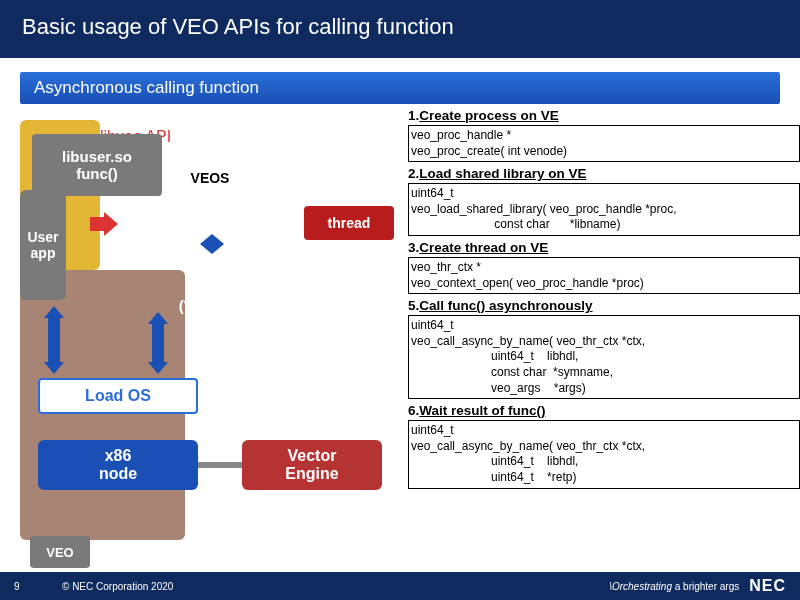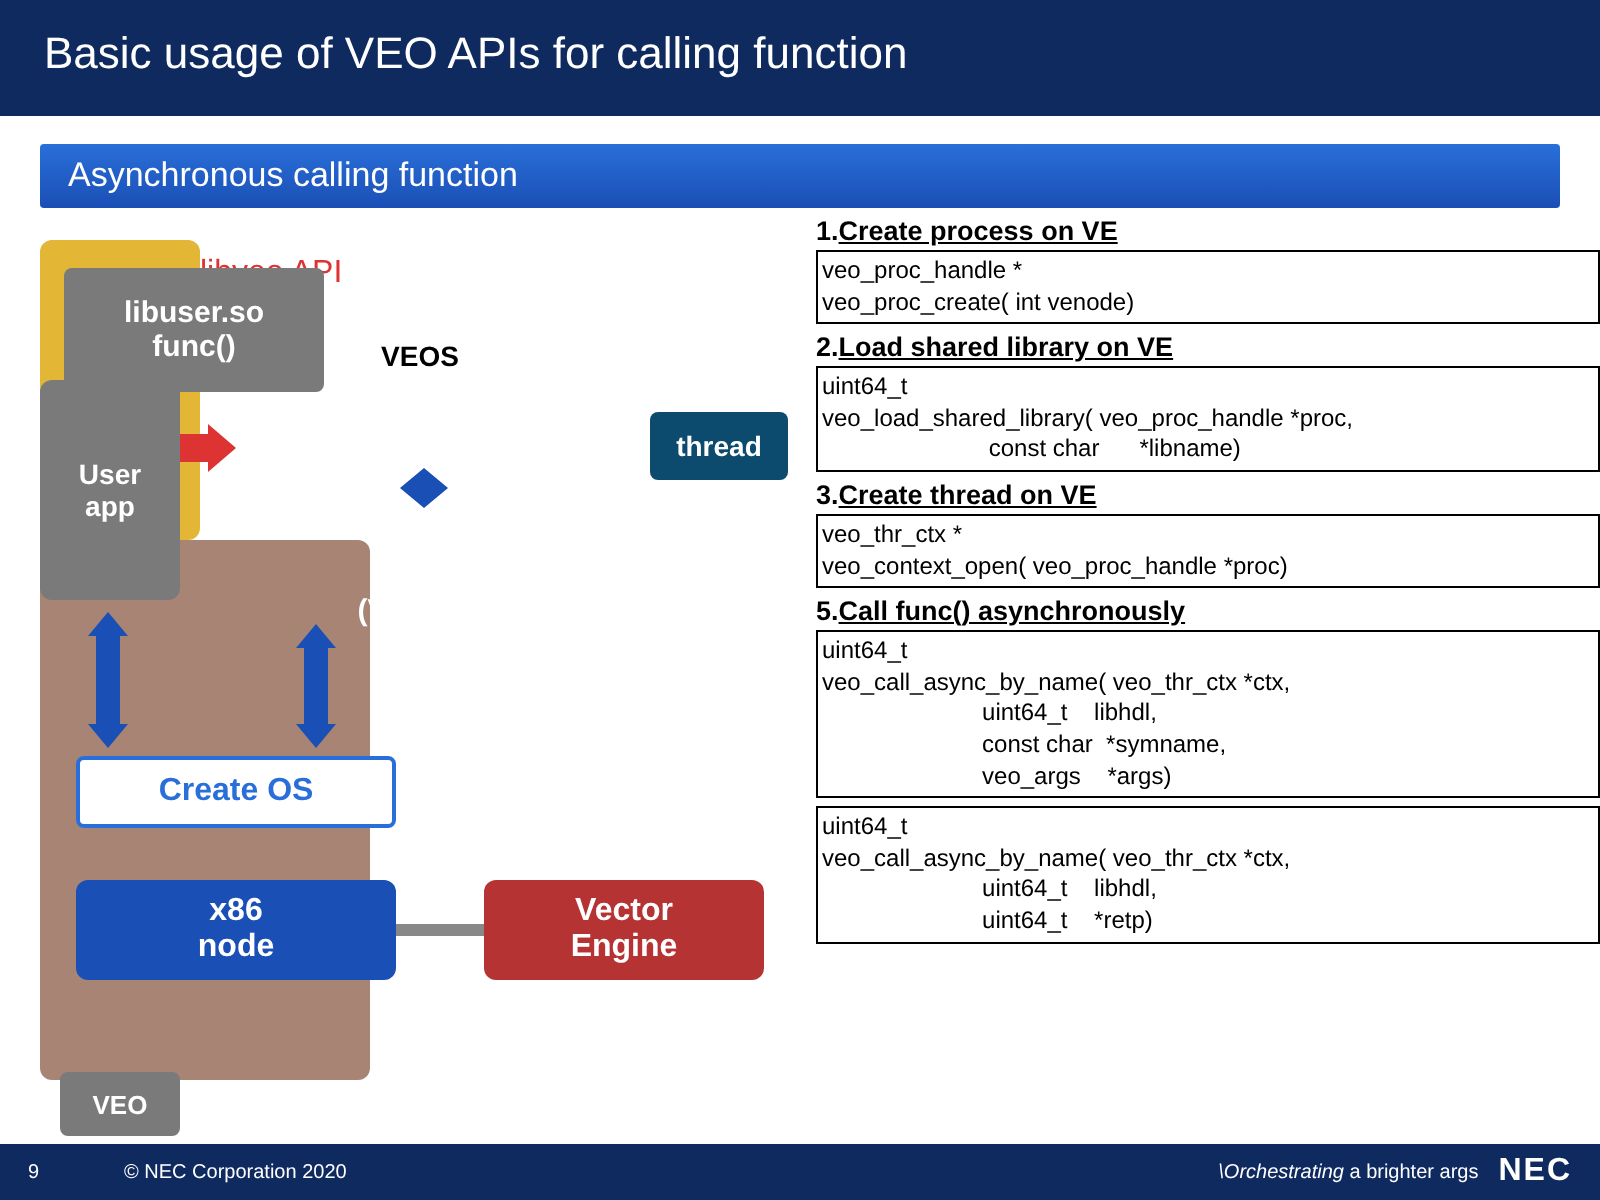--- a/index.html
+++ b/index.html
@@ -23,27 +23,27 @@
     color: #fff;
     padding: 6px 14px;
     font-size: 17px;
     border-radius: 2px;
   }
   .content { position: absolute; top: 110px; left: 0; right: 0; bottom: 28px; }
   
   .diagram { position: absolute; left: 20px; top: 10px; width: 380px; height: 460px; }
   .api-label { color: #d33; font-size: 16px; position:absolute; left:80px; top:8px; }
   .box { position:absolute; border-radius:6px; color:#fff; text-align:center; display:flex; align-items:center; justify-content:center; font-weight:bold; }
-  .user-app { left:0; top:70px; width:70px; height:110px; background:#7a7a7a; font-size:14px; }
+  .user-app { left:0; top:70px; width:46px; height:110px; background:#7a7a7a; font-size:14px; }
   .veos-wrap { left:100px; top:38px; width:80px; height:150px; background:#e3b636; border-radius:6px; }
   .veos-label { position:absolute; top:50px; left:0; right:0; text-align:center; font-weight:bold; font-size:14px; color:#000; }
   .veo-inner { position:absolute; left:10px; bottom:12px; width:60px; height:32px; background:#7a7a7a; border-radius:4px; display:flex; align-items:center; justify-content:center; color:#fff; font-size:13px; font-weight:bold; }
   .vepart { left:200px; top:38px; width:165px; height:270px; background:#a88475; border-radius:6px; }
   .libuser { position:absolute; left:12px; top:14px; width:130px; height:62px; background:#7a7a7a; border-radius:4px; color:#fff; font-weight:bold; font-size:15px; display:flex; align-items:center; justify-content:center; text-align:center; }
-  .thread-box { position:absolute; right:6px; top:86px; width:69px; height:34px; background:#0c4a6e; border-radius:4px; color:#fff; font-weight:bold; font-size:14px; display:flex; align-items:center; justify-content:center;margin-left:11px; }
+  .thread-box { position:absolute; right:6px; top:86px; width:90px; height:34px; background:#b91c1c; border-radius:4px; color:#fff; font-weight:bold; font-size:14px; display:flex; align-items:center; justify-content:center;margin-left:11px; }
   .vepart-label { position:absolute; left:0; right:0; top:160px; text-align:center; color:#fff; font-weight:bold; font-size:15px; }
   .linux { position:absolute; left:18px; top:258px; width:160px; height:36px; border:2px solid #2a6fd9; border-radius:4px; color:#2a6fd9; font-weight:bold; font-size:16px; display:flex; align-items:center; justify-content:center; background:#fff; }
   .x86 { left:18px; top:320px; width:160px; height:50px; background:#1a4fb5; font-size:16px; }
   .vector { left:222px; top:320px; width:140px; height:50px; background:#b63333; font-size:16px; }
   
   .arrow { position:absolute; }
   .bi-h { display:flex; align-items:center; }
   .bi-h .shaft { height:12px; background:currentColor; }
   .bi-h .tri-l { width:0;height:0;border-top:10px solid transparent;border-bottom:10px solid transparent;border-right:12px solid currentColor; }
   .bi-h .tri-r { width:0;height:0;border-top:10px solid transparent;border-bottom:10px solid transparent;border-left:12px solid currentColor; }
@@ -114,21 +114,21 @@
       <div class="tri-u"></div>
         <div class="shaft" style="height:44px;"></div>
         <div class="tri-d"></div>
     </div>
     <div class="arrow bi-v" style="left:128px; top:192px; color:#1a4fb5;">
       <div class="tri-u"></div>
         <div class="shaft" style="height:38px;"></div>
         <div class="tri-d"></div>
     </div>
 
-    <div class="linux">Create OS</div>
+    <div class="linux">Load OS</div>
 
     <div class="box x86" style="white-space:pre;">x86
 node</div>
     <div class="connector" style="left:178px; top:342px; width:44px;"></div>
     <div class="box vector" style="white-space:pre;">Vector
 Engine</div>
   </div>
 
   <div class="steps">
     <div class="step-title"><span>1.</span><span class="u">Create process on VE</span></div>
@@ -144,20 +144,21 @@
     <div class="code-box">veo_thr_ctx *
 veo_context_open( veo_proc_handle *proc)</div>
 
     <div class="step-title"><span>5.</span><span class="u">Call func() asynchronously</span></div>
     <div class="code-box">uint64_t
 veo_call_async_by_name( veo_thr_ctx *ctx,
                         uint64_t    libhdl,
                         const char  *symname,
                         veo_args    *args)</div>
 
+    <div class="step-title"><span>6.</span><span class="u">Wait result of func()</span></div>
     <div class="code-box">uint64_t
 veo_call_async_by_name( veo_thr_ctx *ctx,
                         uint64_t    libhdl,
                         uint64_t    *retp)</div>
   </div>
 </div>
 
 <div class="footer">
   <div class="pg">9</div>
   <div class="cr">© NEC Corporation 2020</div>

